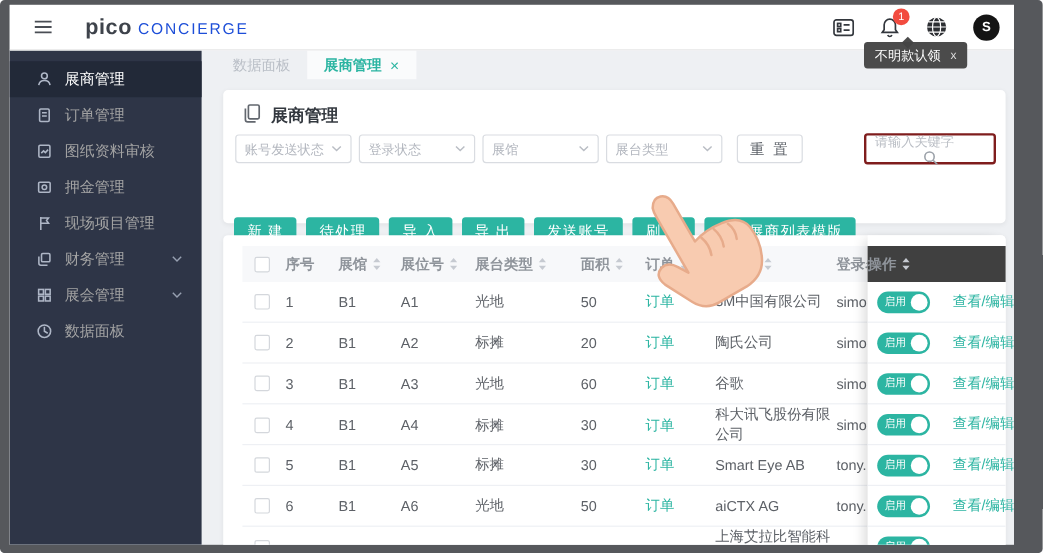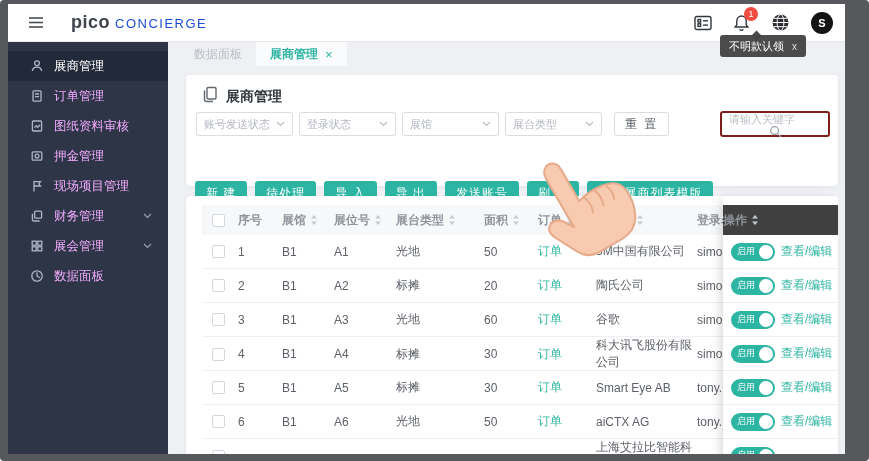--- a/index.html
+++ b/index.html
@@ -19,21 +19,21 @@
   .badge { position:absolute; top:-7px; right:-8px; min-width:14px; height:14px; border-radius:8px; background:#f24b3f; color:#fff; font-size:9px; display:flex; align-items:center; justify-content:center; padding:0 3px; }
   .avatar { width:22px; height:22px; border-radius:50%; background:#141414; color:#fff; font-size:11px; font-weight:700; display:flex; align-items:center; justify-content:center; cursor:pointer; }
 
   
   .tooltip { position:absolute; left:712px; top:31px; height:22px; background:rgba(68,68,68,.96); border-radius:3px; color:#fff; font-size:11px; display:flex; align-items:center; padding:0 9px; gap:8px; z-index:100; }
   .tooltip:before { content:''; position:absolute; top:-3px; left:33px; width:7px; height:7px; background:rgba(68,68,68,.96); transform:rotate(45deg); }
   .tooltip .tclose { font-size:10px; color:#ddd; cursor:pointer; }
 
   
   .sidebar { position:absolute; top:38px; left:0; bottom:0; width:160px; background:#2e3547; z-index:20; padding-top:9px; }
-  .s-item { height:30px; display:flex; align-items:center; padding-left:22px; color:#f0abfc; font-size:12.5px; gap:10px; cursor:pointer; }
+  .s-item { height:30px; display:flex; align-items:center; padding-left:22px; color:#a3a3a3; font-size:12.5px; gap:10px; cursor:pointer; }
   .s-item.active { background:#222938; color:#fff; }
   .s-item .sic { display:flex; color:#aeb6c6; }
   .s-item .chev { margin-left:auto; margin-right:16px; display:flex; color:#97a0b1; }
 
   
   .main { position:absolute; top:38px; left:160px; right:0; bottom:0; }
   .tabbar { height:24px; display:flex; align-items:stretch; padding-left:12px; }
   .tab { display:flex; align-items:center; padding:0 14px; font-size:12px; color:#b9bec6; cursor:pointer; }
   .tab.active { background:#fafbfc; color:#2cb5a2; font-weight:700; }
   .tab .tabx { margin-left:7px; font-size:13px; font-weight:400; }
@@ -63,21 +63,21 @@
   .tbody { position:absolute; left:16px; right:16px; top:39px; }
   .trow { height:34px; border-bottom:1px solid #eef0f4; font-size:12px; color:#5d6167; }
   .hcell { display:flex; align-items:center; gap:4px; }
   .cb { width:13px; height:13px; border:1px solid #d4d7dc; border-radius:2px; background:#fff; margin-left:10px; cursor:pointer; }
   .olink { color:#2cb5a2; cursor:pointer; text-decoration:none; }
   .caret { display:flex; flex-direction:column; line-height:0; }
 
   
   .fixedcol { position:absolute; top:0; right:0; width:115px; height:100%; background:#fff; box-shadow:-6px 0 10px -4px rgba(0,0,0,.16); border-radius:0 4px 4px 0; padding-top:9px; z-index:10; }
   .f-head { height:30px; background:#404040; display:flex; align-items:center; gap:4px; font-size:12px; color:#8f949b; font-weight:700; }
-  .f-row { height:34px; display:flex; align-items:center; gap:6px; padding-left:8px; border-bottom:1px solid #eef0f4; }
+  .f-row { height:34px; display:flex; align-items:center; gap:19px; padding-left:8px; border-bottom:1px solid #eef0f4; }
   .toggle { width:44px; height:18px; background:#2cb5a2; border-radius:9px; position:relative; display:flex; align-items:center; cursor:pointer; flex:none; }
   .tg-label { color:#fff; font-size:9px; margin-left:6px; }
   .tg-knob { position:absolute; right:2px; top:2px; width:14px; height:14px; background:#fff; border-radius:50%; }
   .alink { color:#2cb5a2; font-size:12px; cursor:pointer; white-space:nowrap; }
 
   .hand { position:absolute; left:524px; top:146px; width:104px; transform:rotate(-30deg); z-index:60; pointer-events:none; }
 </style>
 </head>
 <body>
 

